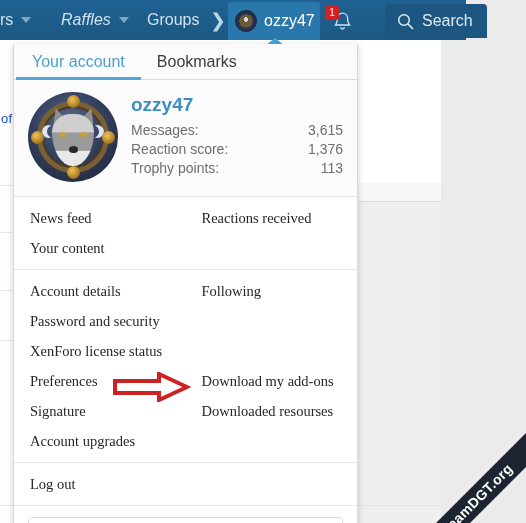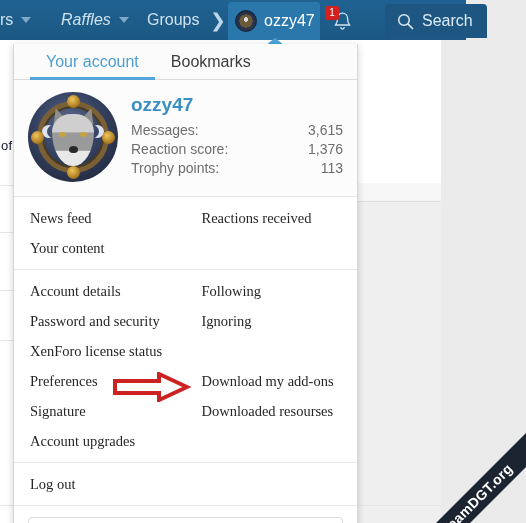--- a/index.html
+++ b/index.html
@@ -23,23 +23,23 @@
     background: #ffffff;
   }
   .page-bg-left-strip {
     position: absolute;
     left: 0; top: 36px;
     width: 18px; height: 487px;
     background: #ffffff;
   }
   .ghost-text {
     position: absolute;
-    left: 1px; top: 138px;
+    left: 1px; top: 111px;
     font-size: 13px;
-    color: #0f172a;
+    color: #1d4ed8;
     letter-spacing: .2px;
   }
   .ghost-rule {
     position: absolute;
     background: #e6e6e6;
     height: 1px;
   }
   .ghost-block {
     position: absolute;
     background: #efefef;
@@ -160,21 +160,21 @@
     border: 1px solid #d8d8d8;
     border-top: none;
     box-shadow: 0 2px 7px rgba(0,0,0,.18);
     z-index: 50;
   }
   .menu-tabs {
     display: flex;
     height: 36px;
     background: #fbfbfb;
     border-bottom: 1px solid #dcdcdc;
-    padding-left: 16px;
+    padding-left: 2px;
     text-align: right;
   }
   .menu-tab {
     display: flex; align-items: center;
     padding: 0 16px;
     font-size: 16px;
     color: #3c3c3c;
     position: relative;
   }
   .menu-tab.active {
@@ -470,21 +470,20 @@
     </div>
   </div>
 
   <div class="menu-group">
     <div class="menu-row">
       <a class="menu-link">Account details</a>
       <a class="menu-link">Following</a>
     </div>
     <div class="menu-row">
       <a class="menu-link">Password and security</a>
-      <a class="menu-link">Ignoring</a>
     </div>
     <div class="menu-row">
       <a class="menu-link">XenForo license status</a>
     </div>
     <div class="menu-row">
       <a class="menu-link">Preferences</a>
       <a class="menu-link">Download my add-ons</a>
     </div>
     <div class="menu-row">
       <a class="menu-link">Signature</a>

